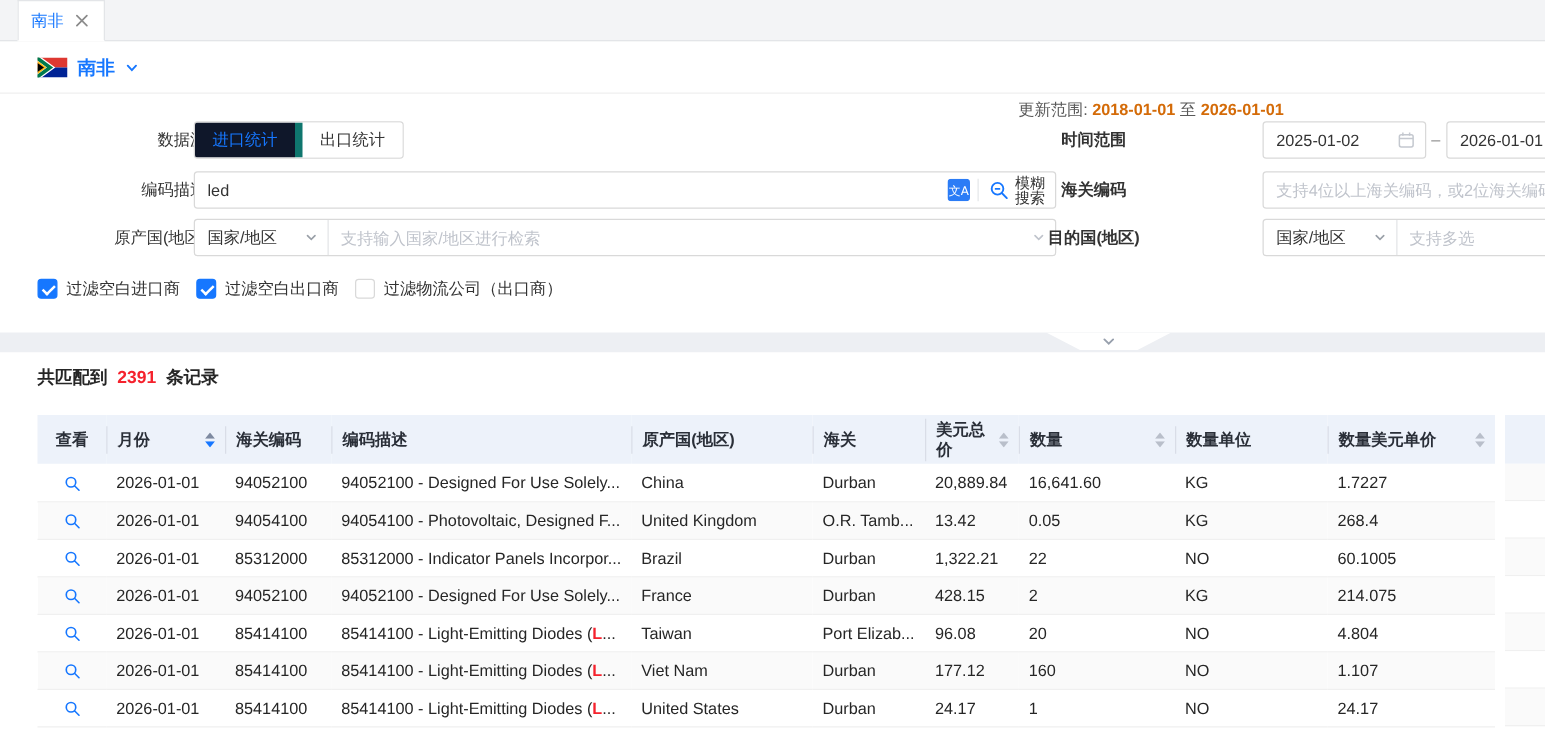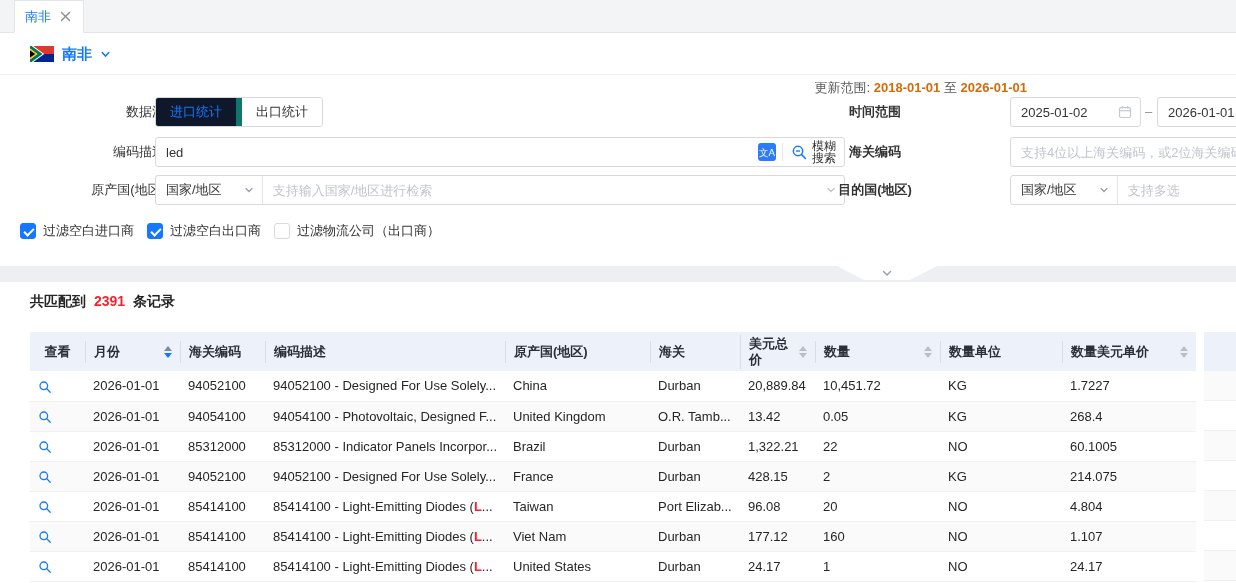--- a/index.html
+++ b/index.html
@@ -34,21 +34,21 @@
   .inp-wrap { position:absolute; height:30px; border:1px solid #d9d9d9; border-radius:3px; background:#fff; display:flex; align-items:center; }
   .inp-wrap input { flex:1; min-width:0; border:none; outline:none; font-size:13px; color:#333; padding:0 10px; height:26px; background:transparent; font-family:inherit; }
   .inp-wrap input::placeholder { color:#c0c4cc; }
   .v-div { width:1px; height:18px; background:#e5e7ea; margin:0 8px 0 6px; }
   .fuzzy-btn { display:flex; align-items:center; gap:4px; padding-right:8px; cursor:pointer; }
   .fuzzy-btn .txt { font-size:12px; line-height:12px; color:#333; }
   .sel-box { display:flex; align-items:center; gap:22px; padding:0 8px 0 10px; font-size:13px; color:#333;
     border-right:1px solid #e3e5e8; height:100%; cursor:pointer; white-space:nowrap; }
   .trail-arrow { padding-right:8px; }
 
-  .chk-row { position:absolute; left:20px; top:146px; display:flex; gap:13px; align-items:center; }
+  .chk-row { position:absolute; left:30px; top:146px; display:flex; gap:13px; align-items:center; }
   .chk-item { display:flex; align-items:center; gap:7px; cursor:pointer; }
   .chk-box { width:16px; height:16px; border:1px solid #d9d9d9; border-radius:3px; background:#fff; position:relative; }
   .chk-item.checked .chk-box { background:#1677ff; border-color:#1677ff; }
   .chk-item.checked .chk-box::after { content:""; position:absolute; left:5px; top:1.5px; width:4px; height:8px;
     border:solid #fff; border-width:0 2px 2px 0; transform:rotate(45deg); }
   .chk-item .lbl { font-size:13px; color:#333; }
 
   
   #collapse-strip { top:266px; left:0; width:1236px; height:16px; background:#edeff3; }
   .collapse-tab { position:absolute; left:837px; top:0; width:100px; height:14px; background:#fff; cursor:pointer;
@@ -61,21 +61,21 @@
 
   #table-wrap { position:absolute; left:30px; top:50px; width:1166px; }
   table { border-collapse:collapse; table-layout:fixed; width:1166px; }
   thead th { height:39px; background:#edf2fa; font-size:13px; font-weight:bold; color:#2a2f38; text-align:left; padding:0; }
   thead th + th .th-inner { border-left:1px solid #d9dde7; }
   .th-inner { display:flex; align-items:center; height:22px; padding:0 8px; }
   .th-inner .sorter { margin-left:auto; display:inline-flex; flex-direction:column; gap:2px; padding-left:6px; cursor:pointer; }
   tbody td { height:30px; font-size:13px; color:#262626; padding:0 8px; border-bottom:1px solid #f0f0f0;
     white-space:nowrap; overflow:hidden; background:#fff; }
   tbody tr:nth-child(even) td { background:#fafafa; }
-  td.col-view, th.col-view { }
+  td.col-view, th.col-view { text-align:center; }
   td.col-view { box-shadow:8px 0 8px -8px rgba(0,0,0,0.18); }
   .view-btn { display:inline-flex; cursor:pointer; vertical-align:middle; }
   .hl { color:#f5222d; font-weight:bold; }
 
   #overflow-col { position:absolute; left:1204px; top:50px; width:32px; }
   #overflow-col .oc-head { height:39px; background:#edf2fa; }
   #overflow-col .oc-row { height:30px; border-bottom:1px solid #f0f0f0; background:#fff; }
   #overflow-col .oc-row:nth-child(odd) { background:#fafafa; }
 </style>
 </head>
@@ -324,21 +324,21 @@
                   <circle cx="5.8" cy="5.8" r="3.8" fill="none" stroke="#1677ff" stroke-width="1.3"></circle>
                   <line x1="8.8" y1="8.8" x2="12.2" y2="12.2" stroke="#1677ff" stroke-width="1.3" stroke-linecap="round"></line>
                 </svg>
               </span></td>
             <td>2026-01-01</td>
             <td>94052100</td>
             <td>94052100 - Designed For Use Solely...</td>
             <td>China</td>
             <td>Durban</td>
             <td>20,889.84</td>
-            <td>10,451.72</td>
+            <td>16,641.60</td>
             <td>KG</td>
             <td>1.7227</td>
           </tr>
           <tr>
             <td class="col-view"><span class="view-btn">
                 <svg width="14" height="14" viewBox="0 0 14 14">
                   <circle cx="5.8" cy="5.8" r="3.8" fill="none" stroke="#1677ff" stroke-width="1.3"></circle>
                   <line x1="8.8" y1="8.8" x2="12.2" y2="12.2" stroke="#1677ff" stroke-width="1.3" stroke-linecap="round"></line>
                 </svg>
               </span></td>

